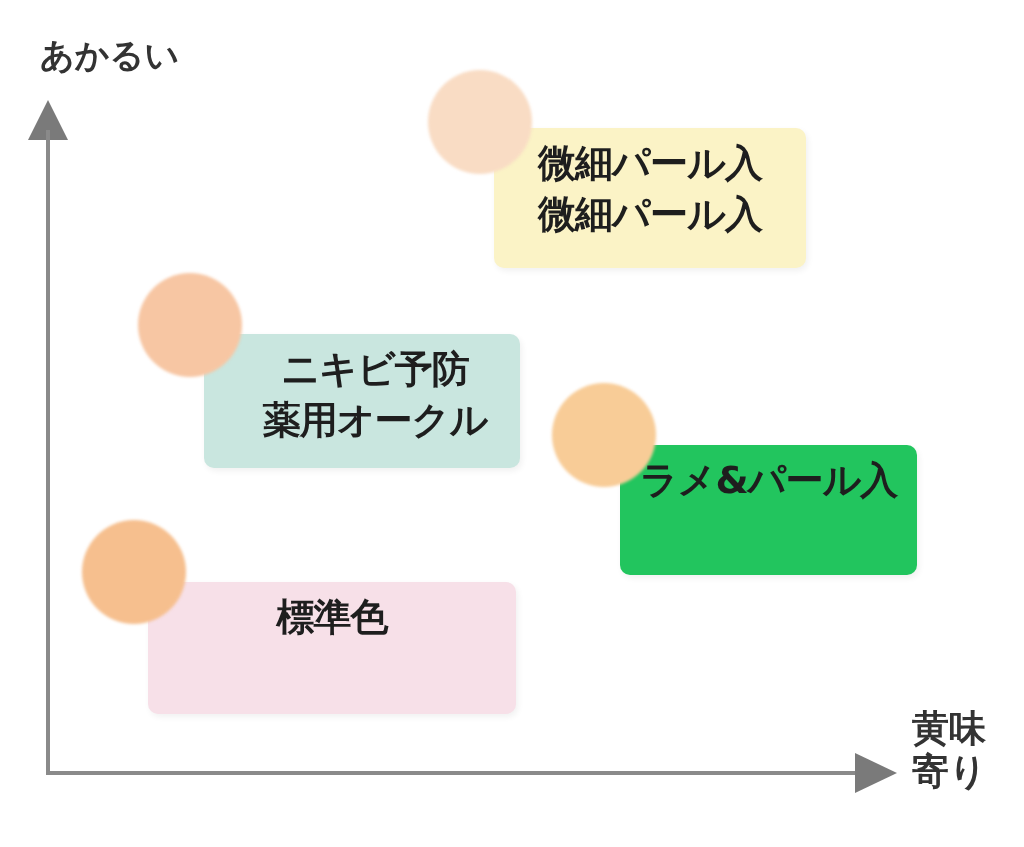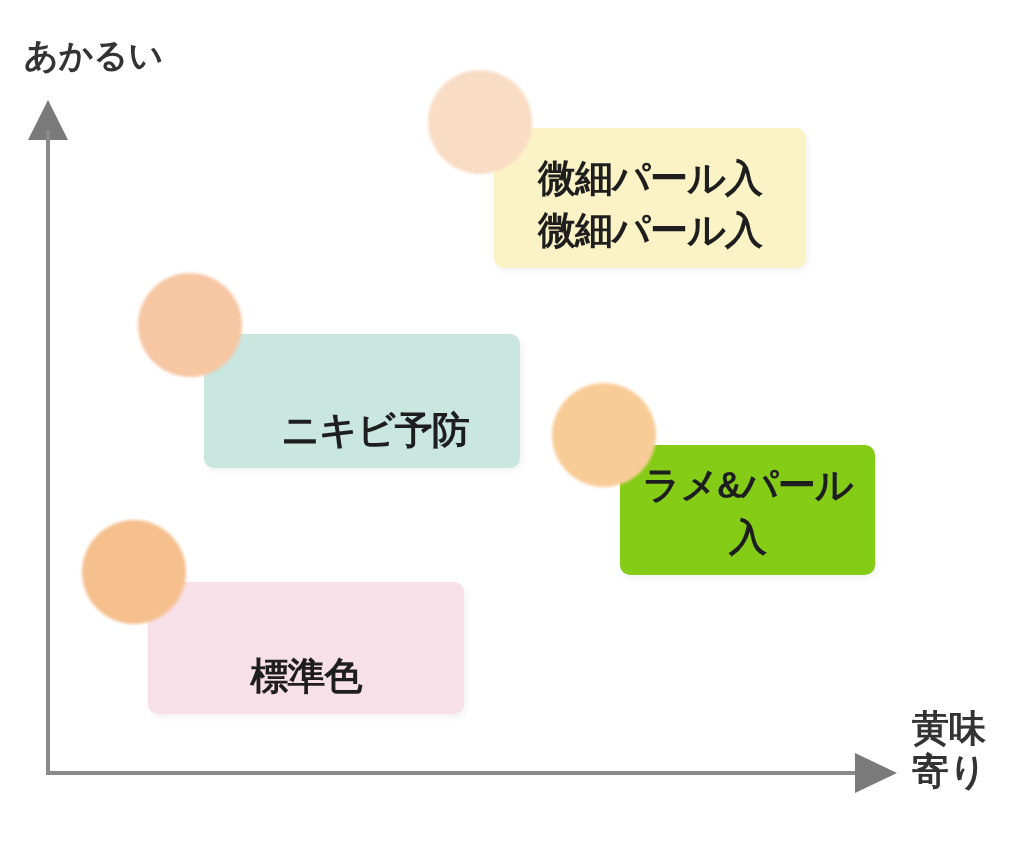--- a/index.html
+++ b/index.html
@@ -1,34 +1,34 @@
 <!DOCTYPE html>
 <html><head>
 <meta charset="utf-8">
 <style>
   html, body { margin:0; padding:0; background:#ffffff; }
   body { width:1024px; height:847px; position:relative; overflow:hidden;
          font-family:"DejaVu Sans","Liberation Sans",sans-serif; color:#222; }
   .abs { position:absolute; }
   .axis-label { font-size:34px; font-weight:bold; color:#333; line-height:1.15; }
-  .y-label { left:24px; top:36px; }
+  .y-label { left:40px; top:36px; }
   .x-label { left:912px; top:708px; font-size:37px; text-align:left; }
   .v-axis { left:46px; top:130px; width:4px; height:645px; background:#8a8a8a; }
   .h-axis { left:46px; top:771px; width:815px; height:4px; background:#8a8a8a; }
   .arrow-up { left:28px; top:100px; width:0; height:0;
               border-left:20px solid transparent; border-right:20px solid transparent;
               border-bottom:40px solid #7a7a7a; }
   .arrow-right { left:855px; top:753px; width:0; height:0;
               border-top:20px solid transparent; border-bottom:20px solid transparent;
               border-left:42px solid #7a7a7a; }
   .dot { border-radius:50%; width:104px; height:104px; filter:blur(1.5px); }
   .box { border-radius:10px; font-size:38px; font-weight:bold; color:#1e1e1e;
          text-align:center; line-height:1.35; padding:10px 18px; box-sizing:border-box;
-         display:flex; flex-direction:column; justify-content:flex-end; letter-spacing:-1px;
-         box-shadow:2px 3px 6px rgba(0,0,0,0.06);font-family:Liberation Mono, monospace; }
+         display:flex; flex-direction:column; justify-content:flex-start; letter-spacing:-1px;
+         box-shadow:2px 3px 6px rgba(0,0,0,0.06); }
 </style>
 </head>
 <body>
 
 <div class="abs axis-label y-label">あかるい</div>
 <div class="abs arrow-up"></div>
 <div class="abs v-axis"></div>
 <div class="abs h-axis"></div>
 <div class="abs arrow-right"></div>
 <div class="abs axis-label x-label">
@@ -37,24 +37,25 @@
 </div>
 
 <div class="abs box" id="box0" style="left: 494px; top: 128px; width: 312px; height: 140px; background: rgb(251, 243, 198);">
   <div>微細パール入</div>
   <div>微細パール入</div>
 </div>
 <div class="abs dot" id="dot0" style="left: 428px; top: 70px; background: rgb(249, 220, 196);"></div>
 
 <div class="abs box" id="box1" style="left: 204px; top: 334px; width: 316px; height: 134px; background: rgb(201, 230, 223); padding-left: 44px;">
   <div>ニキビ予防</div>
+  <div>薬用オークル</div>
 </div>
 <div class="abs dot" id="dot1" style="left: 138px; top: 273px; background: rgb(247, 198, 163);"></div>
 
-<div class="abs box" id="box2" style="left: 620px; top: 445px; width: 255px; height: 130px; background: #84cc16;">
+<div class="abs box" id="box2" style="left: 620px; top: 445px; width: 297px; height: 130px; background: #22c55e;">
   <div>ラメ&amp;パール入</div>
 </div>
 <div class="abs dot" id="dot2" style="left: 552px; top: 383px; background: rgb(248, 204, 151);"></div>
 
-<div class="abs box" id="box3" style="left: 148px; top: 582px; width: 316px; height: 132px; background: rgb(247, 224, 232);">
+<div class="abs box" id="box3" style="left: 148px; top: 582px; width: 368px; height: 132px; background: rgb(247, 224, 232);">
   <div>標準色</div>
 </div>
 <div class="abs dot" id="dot3" style="left: 82px; top: 520px; background: rgb(246, 191, 142);"></div>
 
 </body></html>

